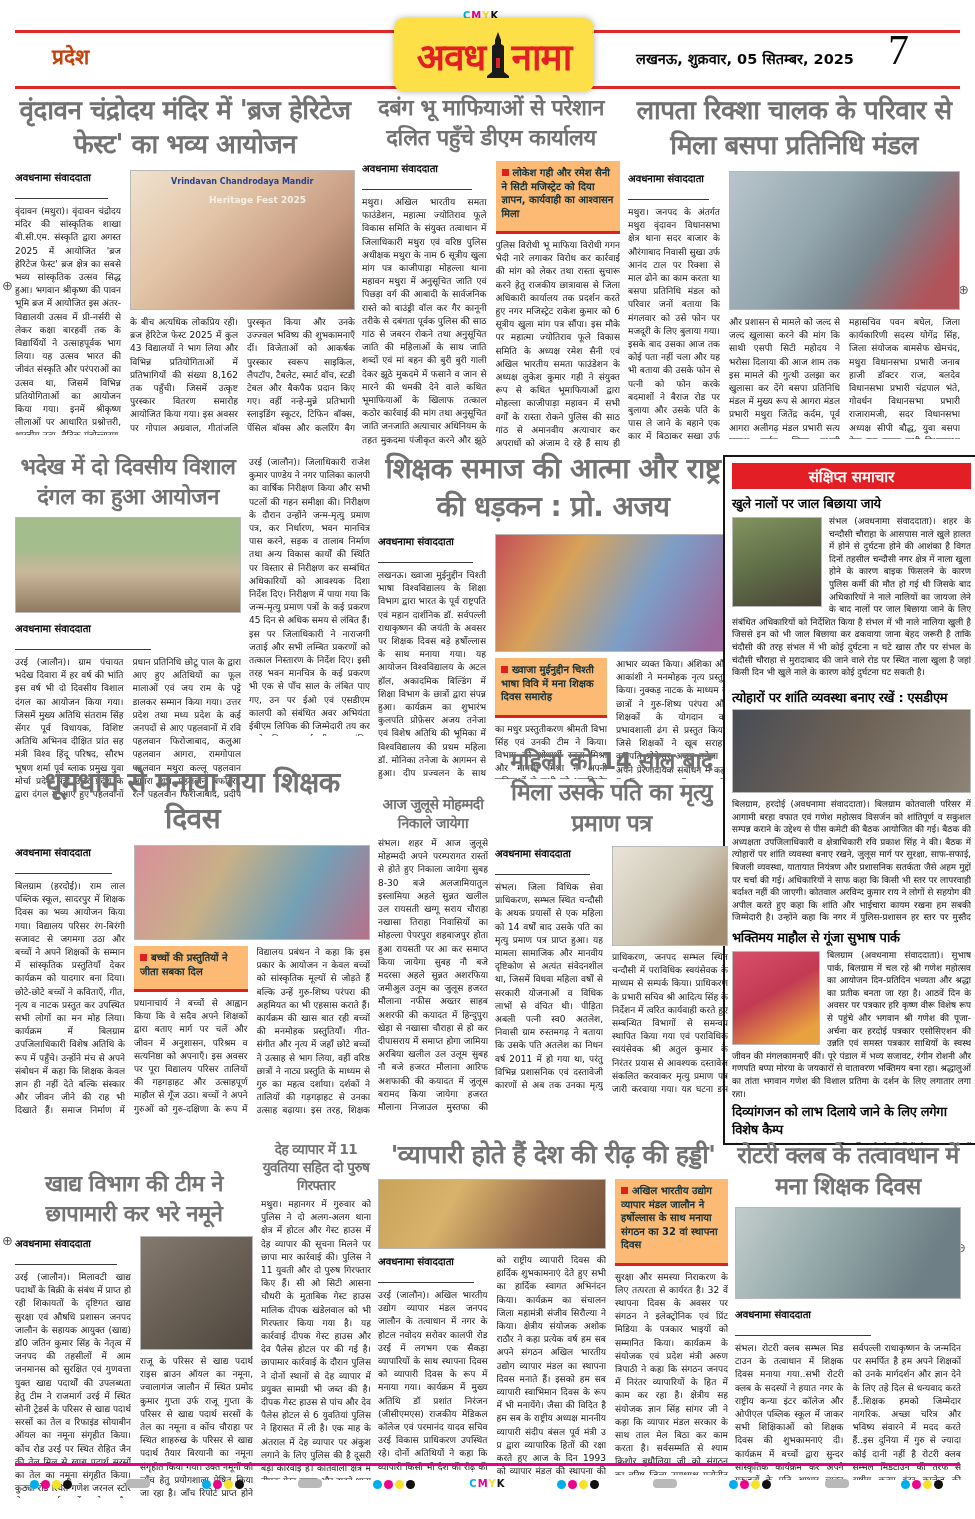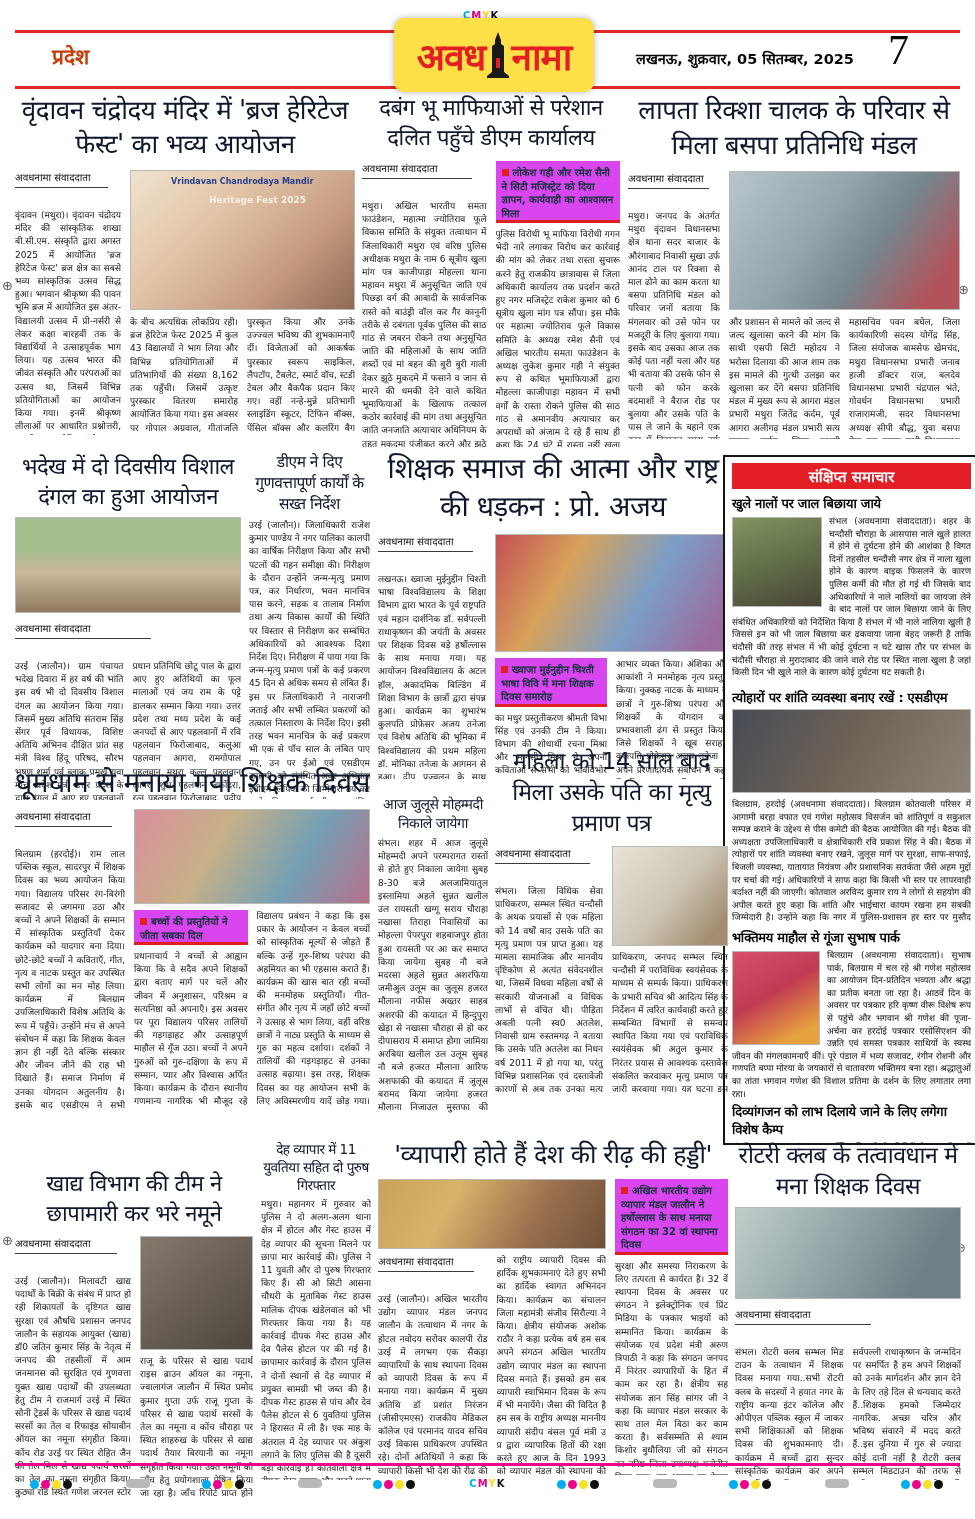--- a/index.html
+++ b/index.html
@@ -11,29 +11,29 @@
   .logo{position:absolute;left:394px;top:18px;width:200px;height:74px;background:#fde047;border-radius:10px;
         box-shadow:0 0 7px rgba(0,0,0,.30);display:flex;align-items:center;justify-content:center;gap:2px;}
   .logo .t{font-size:37px;font-weight:800;color:#e31e24;letter-spacing:-1px;}
   .dateline{position:absolute;left:630px;top:48px;width:230px;text-align:center;font-size:14.5px;font-weight:800;color:#0b0b0b;}
   .pagenum{position:absolute;left:888px;top:26px;font-size:42px;font-family:"Liberation Serif","DejaVu Serif",serif;color:#0b0b0b;}
   .cmyk{position:absolute;font-size:10px;font-weight:bold;letter-spacing:1px;}
   .cmyk .c{color:#00aeef}.cmyk .m{color:#ec008c}.cmyk .y{color:#f5e32a}.cmyk .k{color:#111}
   .reg{position:absolute;font-size:13px;color:#555;}
   
   .art{position:absolute;overflow:hidden;}
-  .hl{font-weight:400;text-align:center;color:#0f172a;letter-spacing:-0.5px;}
-  .byline{display:inline-block;font-size:10px;font-weight:400;color:#0a0a0a;border-bottom:1.5px solid #3a3a3a;
-          padding-bottom:3px;margin-bottom:21px;width:88%;}
+  .hl{font-weight:700;text-align:center;color:#737373;letter-spacing:-0.5px;}
+  .byline{display:inline-block;font-size:10px;font-weight:700;color:#0a0a0a;border-bottom:1.5px solid #3a3a3a;
+          padding-bottom:14px;margin-bottom:6px;width:88%;}
   .body{font-size:9px;line-height:13.2px;text-align:justify;color:#141414;overflow:hidden;}
   .cols{display:flex;gap:9px;}
   .col{flex:1;min-width:0;overflow:hidden;}
   .stack{display:flex;flex-direction:column;min-width:0;}
   .ph{border:0.5px solid #b9b9b9;flex-shrink:0;position:relative;overflow:hidden;}
-  .infobox{background:#d946ef;border-bottom:3px solid #e02020;padding:5px 6px 0;margin-bottom:5px;
+  .infobox{background:#fdba74;border-bottom:3px solid #e02020;padding:5px 6px 11px;margin-bottom:5px;
            font-size:10px;font-weight:800;line-height:1.35;color:#12313a;}
   .infobox .sq{display:inline-block;width:7px;height:7px;background:#e02020;margin-right:4px;}
   
   .briefs{position:absolute;border:2px solid #151515;background:#fff;overflow:hidden;padding:5px 7px;}
   .briefs-header{background:#e31e24;color:#fff;text-align:center;font-weight:800;font-size:15px;padding:3px 0;margin:1px 0 5px;}
   .brief-h{font-weight:800;font-size:13px;color:#0a0a0a;margin:5px 0 3px;letter-spacing:-0.3px;}
   .brief-body{font-size:8.8px;line-height:12.6px;text-align:justify;overflow:hidden;}
   .brief-body .fl{float:left;margin:2px 7px 3px 0;}
   
   .ph1{background:linear-gradient(135deg,#efe2cf,#e3c5a8 35%,#c59a80 70%,#8f6a52);}
@@ -140,21 +140,20 @@
     <div class="hl" style="font-size:22px;line-height:30px;">भदेख में दो दिवसीय विशाल दंगल का हुआ आयोजन</div>
     <div class="ph ph3" style="height:94px;margin-top:5px;"></div>
     <div style="margin-top:4px;"><span class="byline" style="width:60%;">अवधनामा संवाददाता</span></div>
     <div class="cols" style="height:168px;">
       <div class="col body">उरई (जालौन)। ग्राम पंचायत भदेख दिवारा में हर वर्ष की भांति इस वर्ष भी दो दिवसीय विशाल दंगल का आयोजन किया गया। जिसमें मुख्य अतिथि संतराम सिंह सेंगर पूर्व विधायक, विशिष्ट अतिथि अभिनव दीक्षित प्रांत सह मंत्री विश्व हिंदू परिषद, सौरभ भूषण शर्मा पूर्व ब्लाक प्रमुख युवा मोर्चा प्रदेश मंत्री उत्तर प्रदेश के द्वारा दंगल में आए हुए पहलवानों को हाथ मिलाकर दंगल का शुभारंभ किया। समस्त ग्राम वासियों तथा क्षेत्र वासियों का उत्साह वर्धन करते हुए ग्राम</div>
       <div class="col body">प्रधान प्रतिनिधि छोटू पाल के द्वारा आए हुए अतिथियों का फूल मालाओं एवं जय राम के पट्टे डालकर सम्मान किया गया। उत्तर प्रदेश तथा मध्य प्रदेश के कई जनपदों से आए पहलवानों में रवि पहलवान फिरोजाबाद, कलुआ पहलवान आगरा, रामगोपाल पहलवान मथुरा कल्लू पहलवान आगरा शुभ पहलवान बर्फोदरा, रत्न पहलवान फिरोजाबाद, प्रदीप पहलवान आगरा, छोटू पहलवान फिरोजाबाद, प्रदीप पहलवान भरतपुर, आशीष पहलवान डाभाम इन पहलवानों ने अपने अपने दांव पैंच दिखाएं और उत्कृष्ट कुश्ती का प्रदर्शन किया।</div>
     </div>
   </div>
 
   <div class="art" style="left:249px;top:452px;width:121px;height:348px;">
-    <div class="hl" style="font-size:15.5px;line-height:21px;">डीएम ने दिए गुणवत्तापूर्ण कार्यों के सख्त निर्देश</div>
     <div class="body" style="margin-top:4px;height:280px;">उरई (जालौन)। जिलाधिकारी राजेश कुमार पाण्डेय ने नगर पालिका कालपी का वार्षिक निरीक्षण किया और सभी पटलों की गहन समीक्षा की। निरीक्षण के दौरान उन्होंने जन्म-मृत्यु प्रमाण पत्र, कर निर्धारण, भवन मानचित्र पास करने, सड़क व तालाब निर्माण तथा अन्य विकास कार्यों की स्थिति पर विस्तार से निरीक्षण कर सम्बंधित अधिकारियों को आवश्यक दिशा निर्देश दिए। निरीक्षण में पाया गया कि जन्म-मृत्यु प्रमाण पत्रों के कई प्रकरण 45 दिन से अधिक समय से लंबित हैं। इस पर जिलाधिकारी ने नाराजगी जताई और सभी लम्बित प्रकरणों को तत्काल निस्तारण के निर्देश दिए। इसी तरह भवन मानचित्र के कई प्रकरण भी एक से पाँच साल के लंबित पाए गए, उन पर ईओ एवं एसडीएम कालपी को संबंधित अवर अभियंता ईबीएम लिपिक की जिम्मेदारी तय कर इनके विरुद्ध कार्यवाही कर लंबित पत्रावलियों के शीघ्र निस्तारित करने के आदेश जारी किए।</div>
   </div>
 
   <div class="art" style="left:378px;top:450px;width:350px;height:336px;">
     <div class="hl" style="font-size:28px;line-height:38px;">शिक्षक समाज की आत्मा और राष्ट्र की धड़कन : प्रो. अजय</div>
     <div class="cols" style="margin-top:8px;height:245px;">
       <div class="stack" style="width:108px;">
         <span class="byline">अवधनामा संवाददाता</span>
         <div class="body">लखनऊ। ख्वाजा मुईनुद्दीन चिश्ती भाषा विश्वविद्यालय के शिक्षा विभाग द्वारा भारत के पूर्व राष्ट्रपति एवं महान दार्शनिक डॉ. सर्वपल्ली राधाकृष्णन की जयंती के अवसर पर शिक्षक दिवस बड़े हर्षोल्लास के साथ मनाया गया। यह आयोजन विश्वविद्यालय के अटल हॉल, अकादमिक बिल्डिंग में शिक्षा विभाग के छात्रों द्वारा संपन्न हुआ। कार्यक्रम का शुभारंभ कुलपति प्रोफ़ेसर अजय तनेजा एवं विशेष अतिथि की भूमिका में विश्वविद्यालय की प्रथम महिला डॉ. मोनिका तनेजा के आगमन से हुआ। दीप प्रज्वलन के साथ समारोह की विधिवत शुरुआत की गई। इस अवसर पर शिक्षा विभाग के छात्रों ने विविध सांस्कृतिक प्रस्तुतियाँ दीं। स्वागत गीत</div>
       </div>

